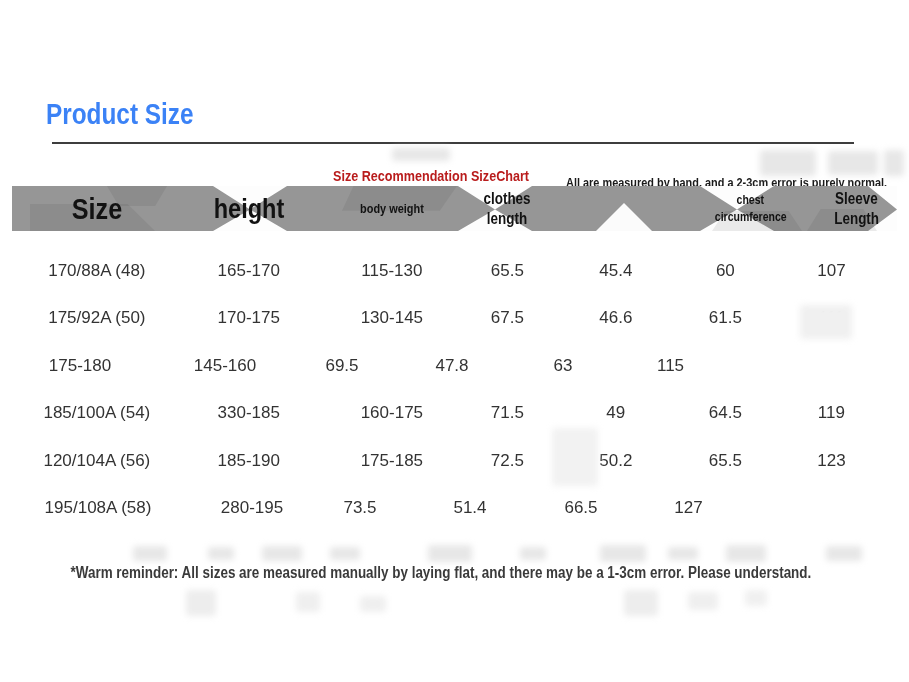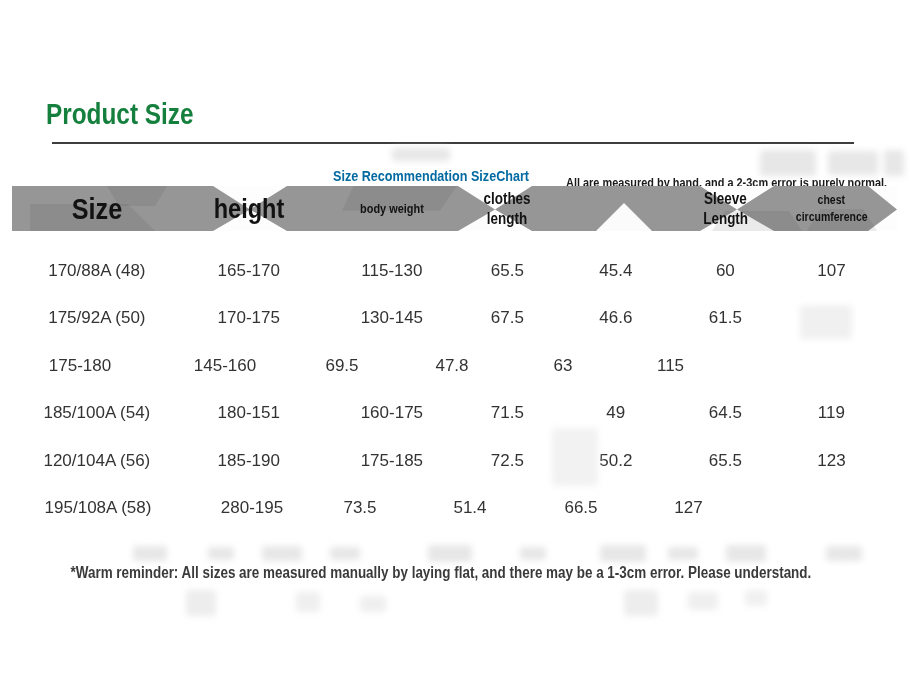--- a/index.html
+++ b/index.html
@@ -3,24 +3,24 @@
 <meta charset="utf-8">
 <style>
   html,body{margin:0;padding:0;background:#fff;}
   .page{position:relative;width:909px;height:682px;background:#ffffff;overflow:hidden;
         font-family:"Liberation Sans",sans-serif;}
 
   
   .cond{display:inline-block;transform:scaleX(0.84);transform-origin:left top;white-space:nowrap;}
   .cond-c{display:inline-block;transform:scaleX(0.84);transform-origin:center top;white-space:nowrap;}
 
-  .title{position:absolute;left:46px;top:98px;font-size:29px;font-weight:700;color:#15803d;}
+  .title{position:absolute;left:46px;top:98px;font-size:29px;font-weight:700;color:#3b82f6;}
   .rule{position:absolute;left:52px;top:142px;width:802px;height:2px;background:#3d3d3d;}
 
-  .sub-left{position:absolute;left:333px;top:167px;font-size:15px;font-weight:700;color:#0369a1;}
+  .sub-left{position:absolute;left:333px;top:167px;font-size:15px;font-weight:700;color:#b91c1c;}
   .sub-right{position:absolute;left:566px;top:175px;font-size:13px;font-weight:600;color:#1a1a1a;}
 
   
   .header-bar{position:absolute;left:12px;top:186px;width:885px;height:45px;background:#969696;
               display:flex;overflow:hidden;}
   .hcell{position:relative;z-index:2;display:flex;flex-direction:column;align-items:center;
          justify-content:center;color:#121212;}
   .hcell .line{display:inline-block;transform:scaleX(0.84);transform-origin:center center;white-space:nowrap;}
   .h-size{font-size:30px;font-weight:700;}
   .h-height{font-size:28px;font-weight:700;}
@@ -89,27 +89,27 @@
         <span class="line">body weight</span>
       </div>
       <div class="hcell w3 h-two">
         <span class="line">clothes</span>
         <span class="line">length</span>
       </div>
       <div class="hcell w4 h-two">
         <span class="line">shoulder</span>
         <span class="line">width</span>
       </div>
+      <div class="hcell w6 h-tiny">
+        <span class="line">chest</span>
+        <span class="line">circumference</span>
+      </div>
       <div class="hcell w5 h-two">
         <span class="line">Sleeve</span>
         <span class="line">Length</span>
-      </div>
-      <div class="hcell w6 h-tiny">
-        <span class="line">chest</span>
-        <span class="line">circumference</span>
       </div>
     </div>
 
   <div class="tbody">
 
   <div class="trow">
         <div class="tcell w0">170/88A (48)</div>
         <div class="tcell w1">165-170</div>
         <div class="tcell w2">115-130</div>
         <div class="tcell w3">65.5</div>
@@ -129,21 +129,21 @@
       <div class="trow">
         <div class="tcell w1">175-180</div>
         <div class="tcell w2">145-160</div>
         <div class="tcell w3">69.5</div>
         <div class="tcell w4">47.8</div>
         <div class="tcell w5">63</div>
         <div class="tcell w6">115</div>
       </div>
       <div class="trow">
         <div class="tcell w0">185/100A (54)</div>
-        <div class="tcell w1">180-151</div>
+        <div class="tcell w1">330-185</div>
         <div class="tcell w2">160-175</div>
         <div class="tcell w3">71.5</div>
         <div class="tcell w4">49</div>
         <div class="tcell w5">64.5</div>
         <div class="tcell w6">119</div>
       </div>
       <div class="trow">
         <div class="tcell w0">120/104A (56)</div>
         <div class="tcell w1">185-190</div>
         <div class="tcell w2">175-185</div>

